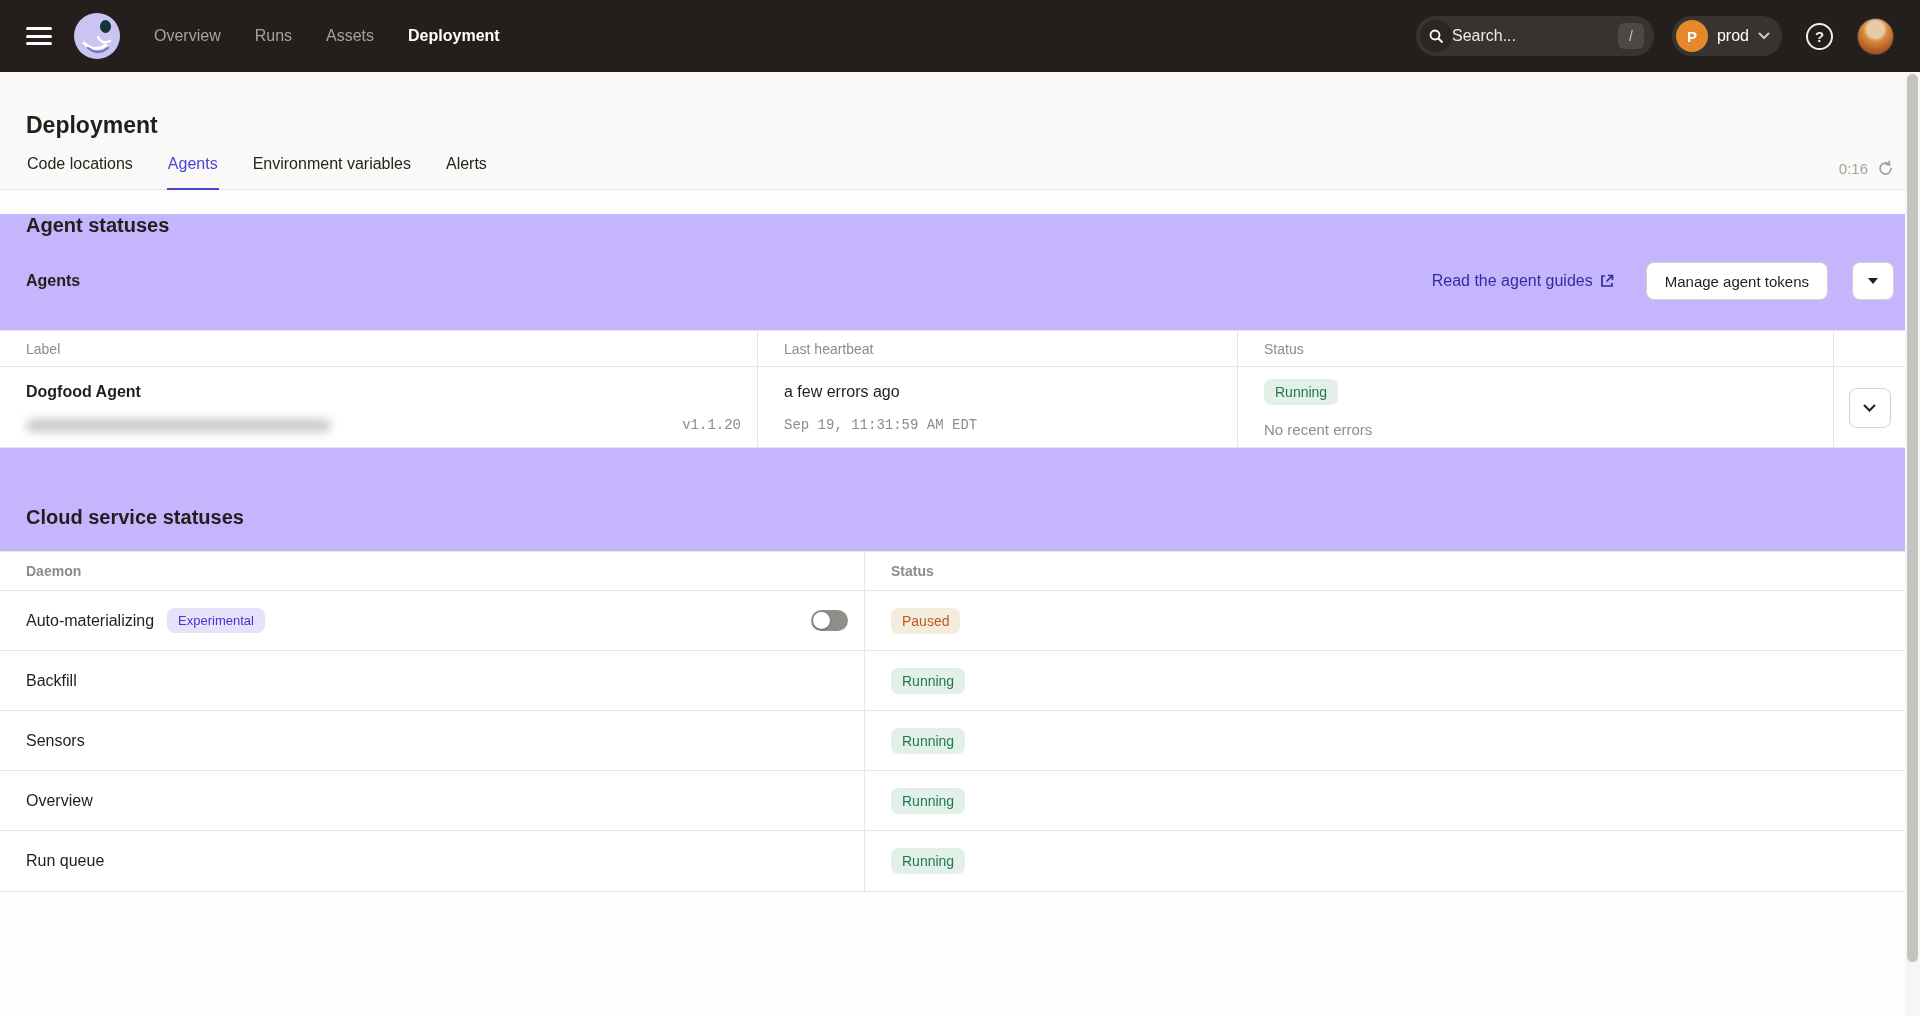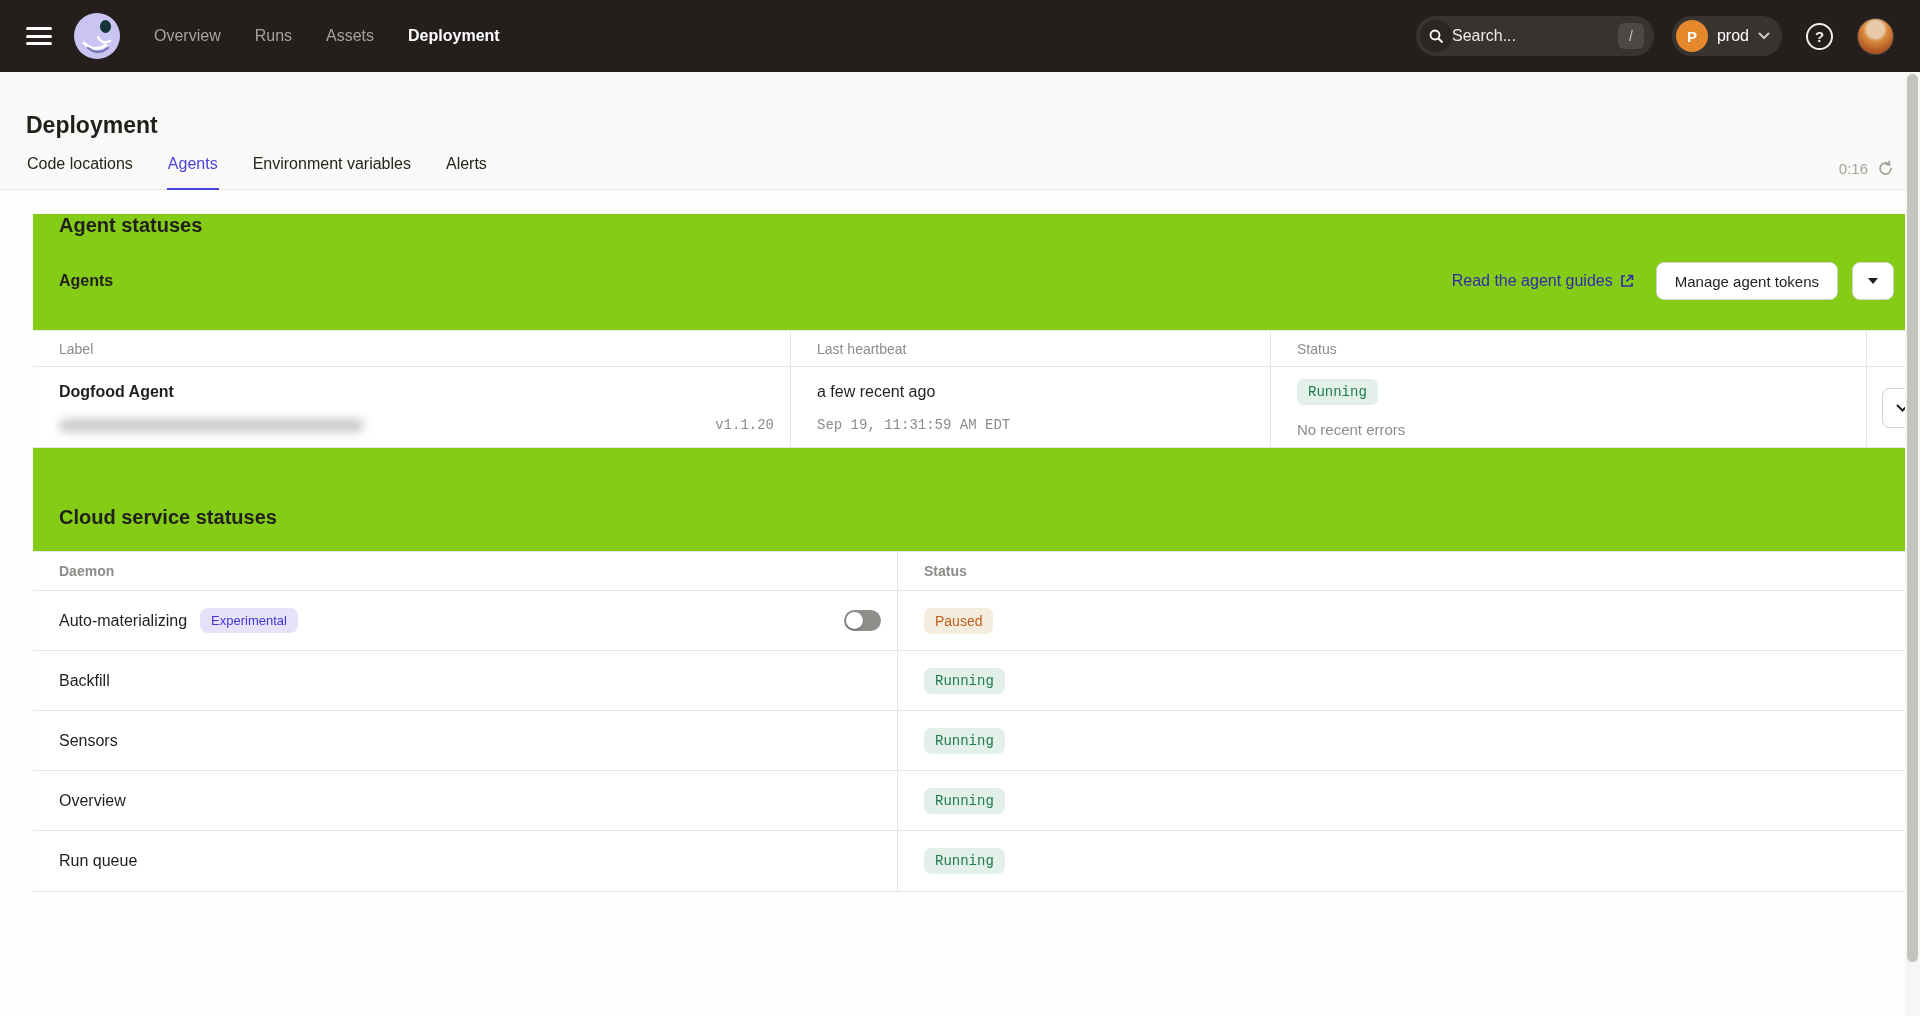--- a/index.html
+++ b/index.html
@@ -56,26 +56,26 @@
   .tabs-row{ display:flex; align-items:flex-end; padding:0 26px; border-bottom:1px solid #E9E6E3; }
   .tabs-holder{ display:flex; gap:33px; }
   .tab{ font-size:16px; color:#26241F; padding:13px 1px 15px; cursor:pointer;
     border-bottom:2px solid transparent; margin-bottom:-1px;}
   .tab.active{ color:#4A43D6; border-bottom-color:#4A43D6; }
   .refresh-area{ margin-left:auto; display:flex; align-items:center; gap:9px;
     color:#A5A29E; font-size:15px; padding-bottom:12px; }
   .refresh-icon{ cursor:pointer; display:flex; }
 
   
-  .main{ background:#84cc16;margin-left:33px; }
+  .main{ background:#c4b5fd; }
   .section-heading{ font-size:20px; font-weight:700; color:#211F1C; padding:0 26px; }
   .heading-agents{ margin-top:24px; }
   .agents-toolbar{ display:flex; align-items:center; padding:0 26px; margin-top:24px; height:40px;}
   .sub-heading{ font-size:16px; font-weight:700; color:#211F1C; }
-  .toolbar-right{ margin-left:auto; display:flex; align-items:center; gap:14px; }
+  .toolbar-right{ margin-left:auto; display:flex; align-items:center; gap:24px; }
   .guide-link{ color:#322CA6; font-size:16px; display:flex; align-items:center; gap:7px;
     cursor:pointer; margin-right:8px;}
   .btn{ background:#fff; border:1px solid #D6D3CF; border-radius:8px; height:38px;
     font-size:15px; color:#211F1C; cursor:pointer; font-family:inherit;
     display:flex; align-items:center; justify-content:center;}
   .btn-manage{ padding:0 18px; }
   .btn-caret{ width:42px; }
 
   
   .table{ width:1905px; border-top:1px solid #E9E6E3; border-bottom:1px solid #E9E6E3; background:#FFFFFF;}
@@ -91,21 +91,21 @@
   .trow .cell{ flex-direction:column; align-items:flex-start; justify-content:center; gap:16px; padding-top:2px;}
   .label-cell-top{ font-size:16px; font-weight:700; color:#211F1C; }
   .label-cell-bottom{ display:flex; width:100%; align-items:center; }
   .blur-blob{ width:305px; height:13px; border-radius:7px; background:#B9B7B4;
     filter:blur(5px); opacity:.75; }
   .version{ margin-left:auto; font-size:14px; color:#8E8C88; }
   .hb-main{ font-size:16px; color:#211F1C; }
   .hb-ts{ font-size:14px; color:#8E8C88; }
   .status-note{ font-size:15px; color:#8E8C88; }
   .badge{ display:inline-flex; align-items:center; border-radius:7px; padding:5px 11px; font-size:14px; }
-  .badge-running{ background:#E3F0E9; color:#1F7950;font-family:Liberation Mono, monospace; }
+  .badge-running{ background:#E3F0E9; color:#1F7950; }
   .badge-paused{ background:#F4EDDE; color:#BF5A1E; }
   .badge-experimental{ background:#E6E2FA; color:#4435D4; font-size:13px; border-radius:8px; padding:5px 11px;}
   .action-cell-inner{ width:100%; height:100%; display:flex; align-items:center; justify-content:center;}
   .expand-btn{ width:42px; height:40px; }
 
   .heading-cloud{ margin-top:58px; }
   .cloud-table{ margin-top:22px; }
   .cloud-thead{ height:39px;font-weight:bold; }
   .col-daemon{ width:864px; }
   .col-cstatus{ flex:1; border-left:1px solid #E9E6E3; }
@@ -222,21 +222,21 @@
     </div>
     <div class="trow">
       <div class="cell col-label">
         <span class="label-cell-top">Dogfood Agent</span>
         <div class="label-cell-bottom">
           <span class="blur-blob"></span>
           <span class="version mono">v1.1.20</span>
         </div>
       </div>
       <div class="cell col-heartbeat">
-        <span class="hb-main">a few recent ago</span>
+        <span class="hb-main">a few errors ago</span>
         <span class="hb-ts mono">Sep 19, 11:31:59 AM EDT</span>
       </div>
       <div class="cell col-status">
         <span class="badge badge-running">Running</span>
         <span class="status-note">No recent errors</span>
       </div>
       <div class="cell col-action">
         <div class="action-cell-inner">
           <button class="btn expand-btn">
             <svg width="13" height="8" viewBox="0 0 13 8">

